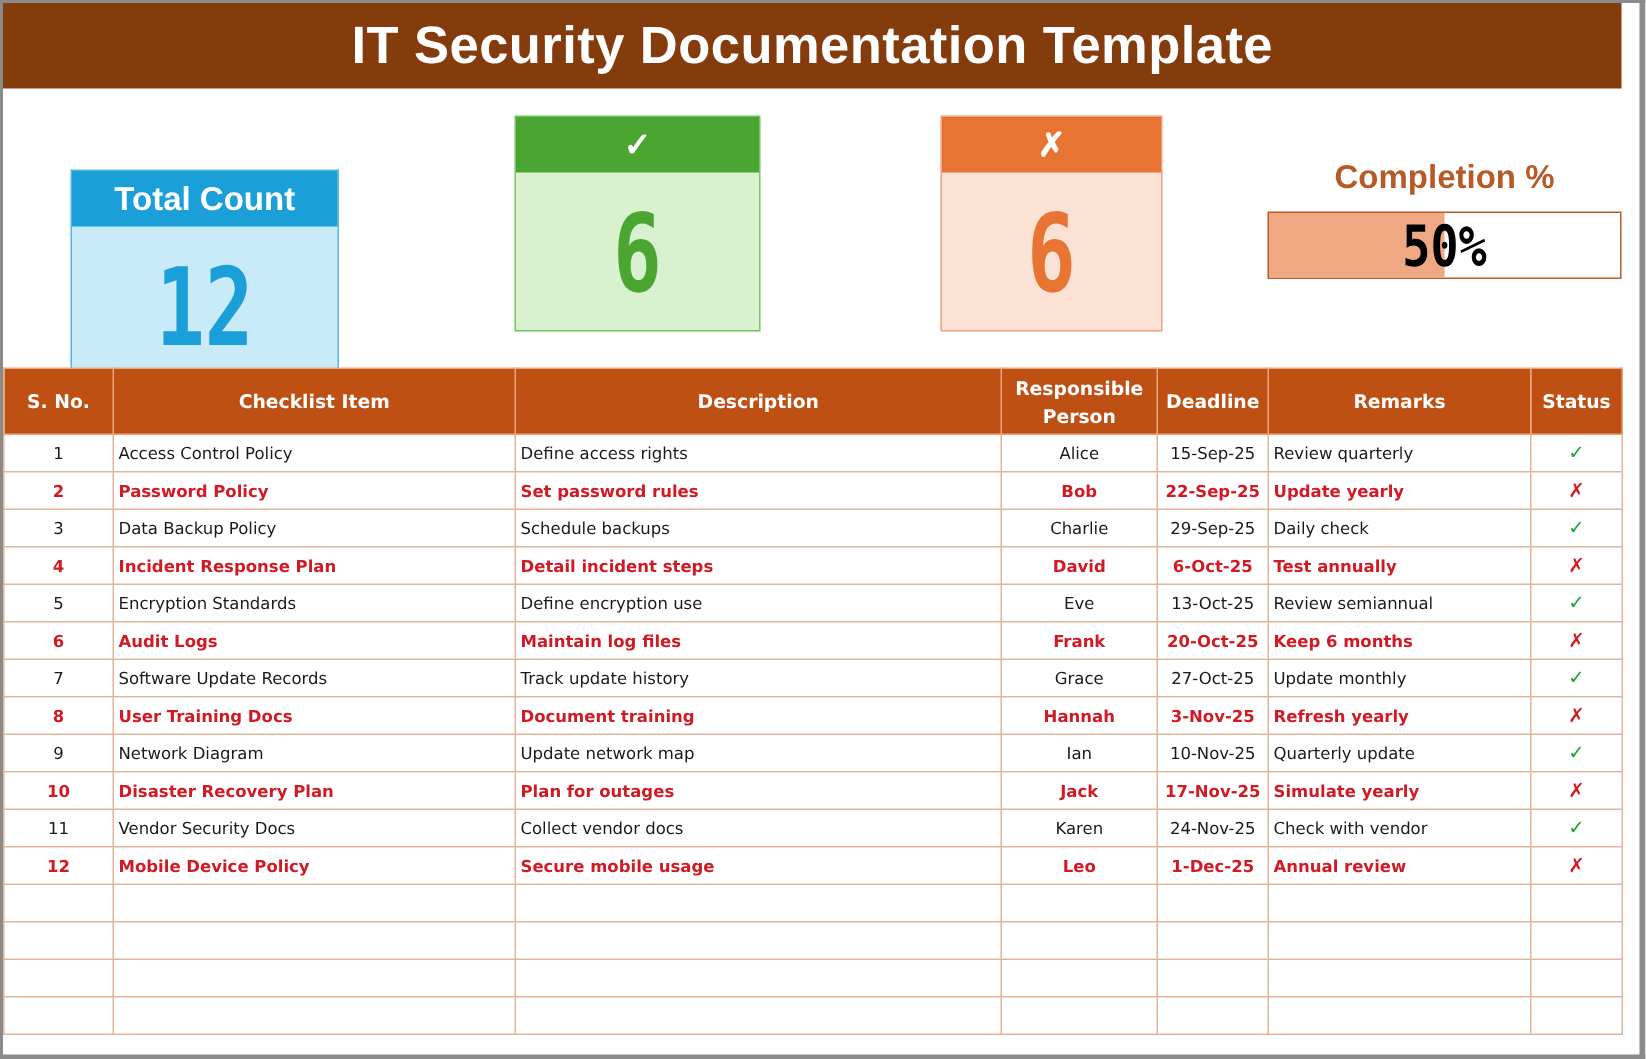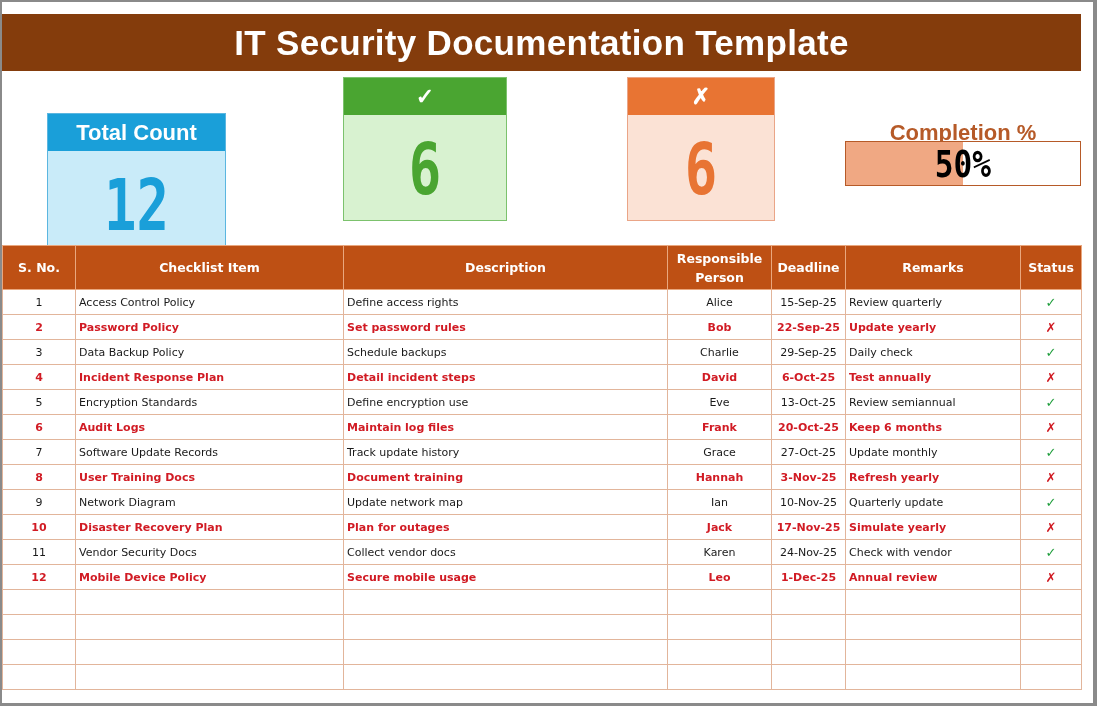--- a/index.html
+++ b/index.html
@@ -10,21 +10,21 @@
   }
   .frame-left { position:absolute; left:0; top:0; width:2px; height:706px; background:#8a8a8a; }
   .frame-top { position:absolute; left:0; top:0; width:1097px; height:2px; background:#8a8a8a; }
   .frame-right { position:absolute; left:1093px; top:0; width:4px; height:706px; background:#8a8a8a; }
   .frame-bottom { position:absolute; left:0; top:703px; width:1097px; height:3px; background:#8a8a8a; }
 
   .title-bar {
     position:absolute; left:2px; top:2px; width:1079px; height:57px;
     background:#843c0c; color:#ffffff;
     display:flex; align-items:center; justify-content:center;
-    font-weight:bold; font-size:35px; letter-spacing:0.3px;margin-top:12px;
+    font-weight:bold; font-size:35px; letter-spacing:0.3px;
   }
 
   .card { position:absolute; box-sizing:border-box; }
   .card-head {
     height:37px; display:flex; align-items:center; justify-content:center;
     color:#fff; font-weight:bold; font-size:22px;
   }
   .card-body {
     height:107px; display:flex; align-items:center; justify-content:center;
     font-family:"DejaVu Sans Mono", monospace; font-weight:bold;
@@ -34,21 +34,21 @@
   .card-total .card-head { background:#1a9fd9; }
   .card-total .card-body { color:#1a9fd9; }
   .card-done { left:343px; top:77px; width:164px; height:144px; border:1px solid #7cc26d; background:#d8f2d0; }
   .card-done .card-head { background:#4aa531; }
   .card-done .card-body { color:#4aa531; }
   .card-pending { left:627px; top:77px; width:148px; height:144px; border:1px solid #eaa587; background:#fbe2d5; }
   .card-pending .card-head { background:#e87433; }
   .card-pending .card-body { color:#e87433; }
 
   .completion-label {
-    position:absolute; left:845px; top:120px; width:236px; text-align:center;
+    position:absolute; left:845px; top:105px; width:236px; text-align:center;
     color:#b65a28; font-weight:bold; font-size:22px;
   }
   .completion-bar {
     position:absolute; left:845px; top:141px; width:236px; height:45px;
     box-sizing:border-box; border:1px solid #b65a28; background:#ffffff; overflow:hidden;
   }
   .completion-fill { position:absolute; left:0; top:0; height:100%; background:#f0a883; }
   .completion-value {
     position:absolute; left:0; top:0; width:100%; height:100%;
     display:flex; align-items:center; justify-content:center;

